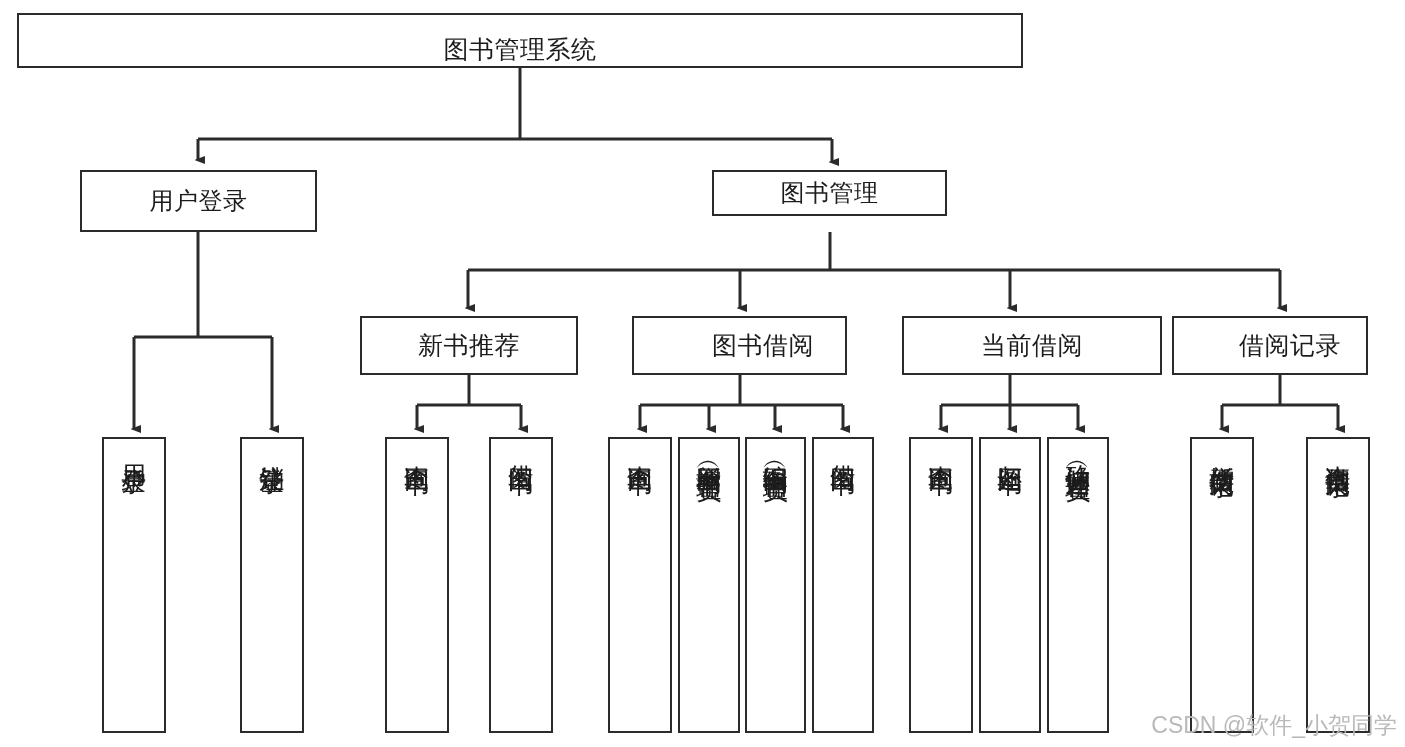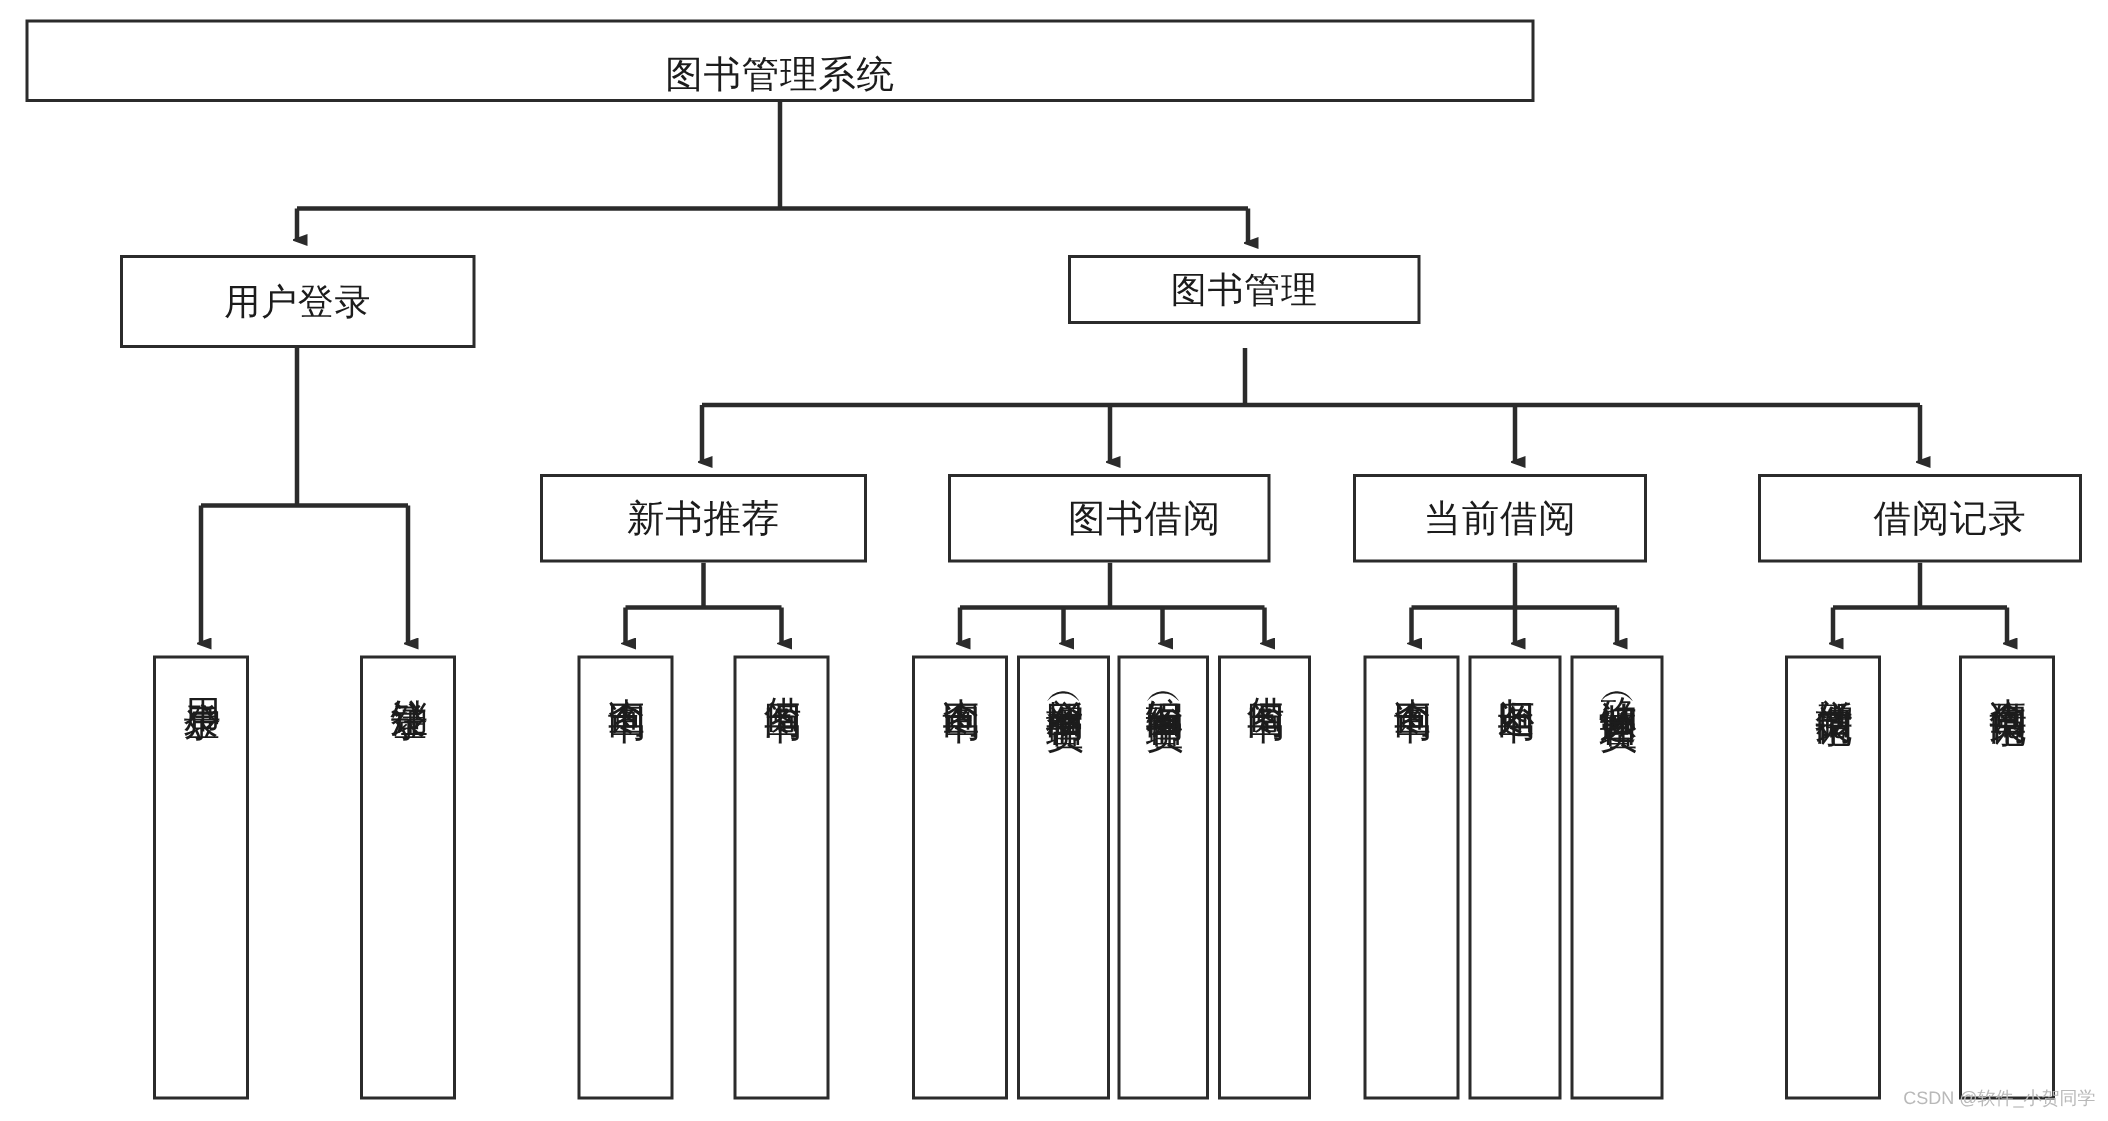--- a/index.html
+++ b/index.html
@@ -57,21 +57,21 @@
     font-size: 25px;
     line-height: 1.06;
     letter-spacing: 2px;
     white-space: normal;
     max-height: 280px;
   }
   .watermark {
     position: absolute;
     right: 8px;
     bottom: 6px;
-    font-size: 12px;
+    font-size: 23px;
     color: #b9b9b9;
     z-index: 6;
     white-space: nowrap;
   }
 </style>
 </head>
 <body>
 
 <div id="canvas">
 
@@ -138,25 +138,25 @@
   </div>
 
   <div class="node lvl3" style="left:360px; top:316px; width:218px; height:59px;">
     <span class="node-label">新书推荐</span>
   </div>
 
   <div class="node lvl3" style="left:632px; top:316px; width:215px; height:59px;padding-left:47px;">
     <span class="node-label">图书借阅</span>
   </div>
 
-  <div class="node lvl3" style="left:902px; top:316px; width:196px; height:59px;">
+  <div class="node lvl3" style="left:902px; top:316px; width:260px; height:59px;">
     <span class="node-label">当前借阅</span>
   </div>
 
-  <div class="node lvl3" style="left:1172px; top:316px; width:216px; height:59px;padding-left:40px;">
+  <div class="node lvl3" style="left:1172px; top:316px; width:196px; height:59px;padding-left:40px;">
     <span class="node-label">借阅记录</span>
   </div>
 
   <div class="node leaf" style="left:102px; top:437px; width:64px; height:296px;">
     <span class="node-label">用户登录</span>
   </div>
   <div class="node leaf" style="left:240px; top:437px; width:64px; height:296px;">
     <span class="node-label">注销登录</span>
   </div>
 

